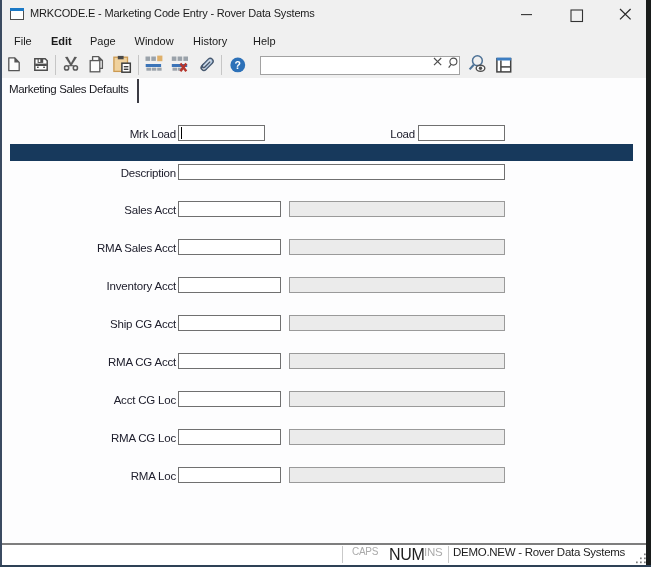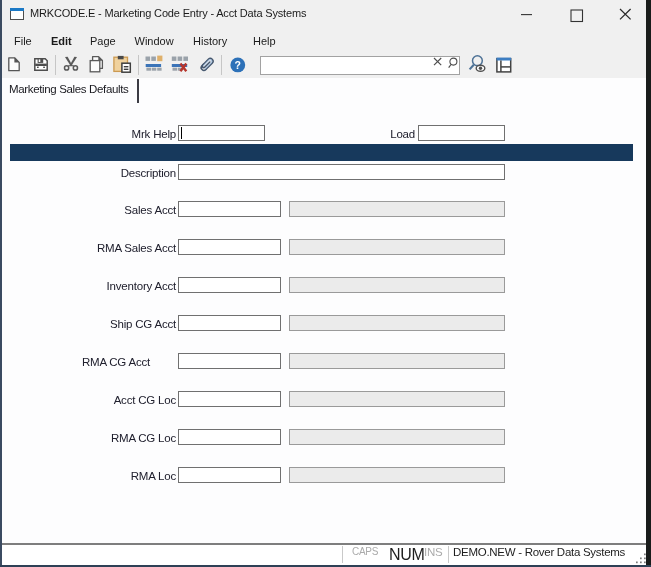--- a/index.html
+++ b/index.html
@@ -11,21 +11,21 @@
   .gray{position:absolute;background:#ebebeb;border:1px solid #9a9a9a;box-sizing:border-box;}
   .menu{position:absolute;top:34.8px;font-size:11px;color:#1b1b1b;}
 </style>
 </head>
 <body>
 
 <div class="abs" style="left:0;top:0;width:651px;height:78px;background:#f0f0f0;"></div>
 
 <div class="abs" style="left:10px;top:7.8px;width:14.3px;height:12.5px;background:#fff;border:1.4px solid #4d4d4d;box-sizing:border-box;"></div>
 <div class="abs" style="left:10px;top:7.8px;width:14.3px;height:3.2px;background:#1b79c6;"></div>
-<div class="abs" style="left:30px;top:7.3px;font-size:11px;letter-spacing:-0.165px;color:#1b1b1b;">MRKCODE.E - Marketing Code Entry - Acct Data Systems</div>
+<div class="abs" style="left:30px;top:7.3px;font-size:11px;letter-spacing:-0.165px;color:#1b1b1b;">MRKCODE.E - Marketing Code Entry - Rover Data Systems</div>
 
 <svg class="abs" style="left:515px;top:5px;" width="125" height="20" viewBox="0 0 125 20">
   <line x1="6" y1="9.6" x2="17" y2="9.6" stroke="#333" stroke-width="1.1"></line>
   <rect x="56" y="5" width="11.5" height="11.5" fill="none" stroke="#333" stroke-width="1.1"></rect>
   <path d="M105 4 L115.6 14.4 M115.6 4 L105 14.4" stroke="#2b2b2b" stroke-width="1.25" fill="none"></path>
 </svg>
 
 <div class="menu" style="left:14px;">File</div>
 <div class="menu" style="left:51px;font-weight:bold;">Edit</div>
 <div class="menu" style="left:90px;">Page</div>
@@ -129,21 +129,21 @@
   <rect x="0.9" y="1.7" width="13.8" height="13.2" fill="#fff" stroke="#434343" stroke-width="1.5"></rect>
   <rect x="0.5" y="0.6" width="14.6" height="2.9" fill="#3d7ec2"></rect>
   <line x1="4.9" y1="3.5" x2="4.9" y2="14.9" stroke="#434343" stroke-width="1.5"></line>
   <line x1="4.9" y1="9.9" x2="14.7" y2="9.9" stroke="#434343" stroke-width="1.5"></line>
 </svg>
 
 <div class="abs" style="left:1.5px;top:78px;width:644px;height:26px;background:#fdfdfe;"></div>
 <div class="abs" style="left:9px;top:82.8px;font-size:11.5px;letter-spacing:-0.35px;color:#19191f;">Marketing Sales Defaults</div>
 <div class="abs" style="left:137px;top:79px;width:1.5px;height:24px;background:#3c3c44;"></div>
 
-<div class="lbl" style="left:56px;top:127.5px;width:120px;">Mrk Help</div>
+<div class="lbl" style="left:56px;top:127.5px;width:120px;">Mrk Load</div>
 <div class="inp" style="left:178px;top:125px;width:87px;height:16px;"></div>
 <div class="abs" style="left:181px;top:127px;width:1.3px;height:12px;background:#000;"></div>
 <div class="lbl" style="left:295px;top:127.5px;width:120px;">Load</div>
 <div class="inp" style="left:418px;top:125px;width:87px;height:16px;"></div>
 
 <div class="abs" style="left:10px;top:144px;width:623px;height:16.5px;background:#17395c;"></div>
 
 <div class="lbl" style="left:56px;top:166.5px;width:120px;">Description</div>
 <div class="inp" style="left:178px;top:164px;width:327px;height:16px;"></div>
 
@@ -156,21 +156,21 @@
 <div class="gray" style="left:289px;top:239px;width:216px;height:16px;"></div>
 
 <div class="lbl" style="left:56px;top:279.5px;width:120px;">Inventory Acct</div>
 <div class="inp" style="left:178px;top:277px;width:103px;height:16px;"></div>
 <div class="gray" style="left:289px;top:277px;width:216px;height:16px;"></div>
 
 <div class="lbl" style="left:56px;top:317.5px;width:120px;">Ship CG Acct</div>
 <div class="inp" style="left:178px;top:315px;width:103px;height:16px;"></div>
 <div class="gray" style="left:289px;top:315px;width:216px;height:16px;"></div>
 
-<div class="lbl" style="left:56px;top:355.5px;width:120px;text-align:center;">RMA CG Acct</div>
+<div class="lbl" style="left:56px;top:355.5px;width:120px;">RMA CG Acct</div>
 <div class="inp" style="left:178px;top:353px;width:103px;height:16px;"></div>
 <div class="gray" style="left:289px;top:353px;width:216px;height:16px;"></div>
 
 <div class="lbl" style="left:56px;top:393.5px;width:120px;">Acct CG Loc</div>
 <div class="inp" style="left:178px;top:391px;width:103px;height:16px;"></div>
 <div class="gray" style="left:289px;top:391px;width:216px;height:16px;"></div>
 
 <div class="lbl" style="left:56px;top:431.5px;width:120px;">RMA CG Loc</div>
 <div class="inp" style="left:178px;top:429px;width:103px;height:16px;"></div>
 <div class="gray" style="left:289px;top:429px;width:216px;height:16px;"></div>

